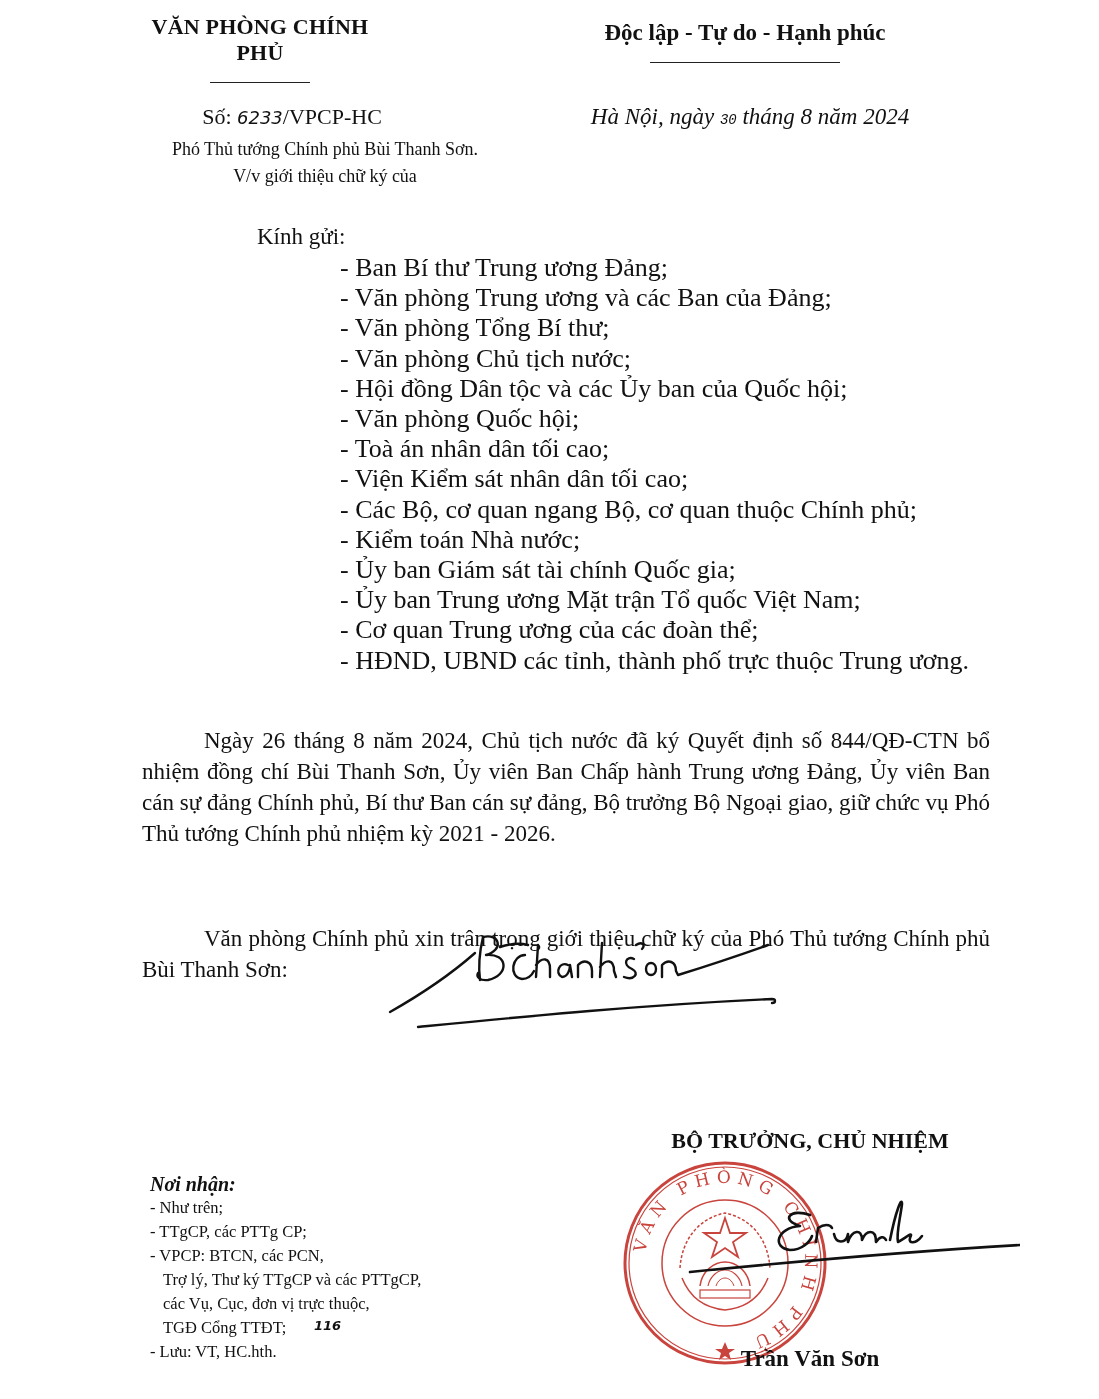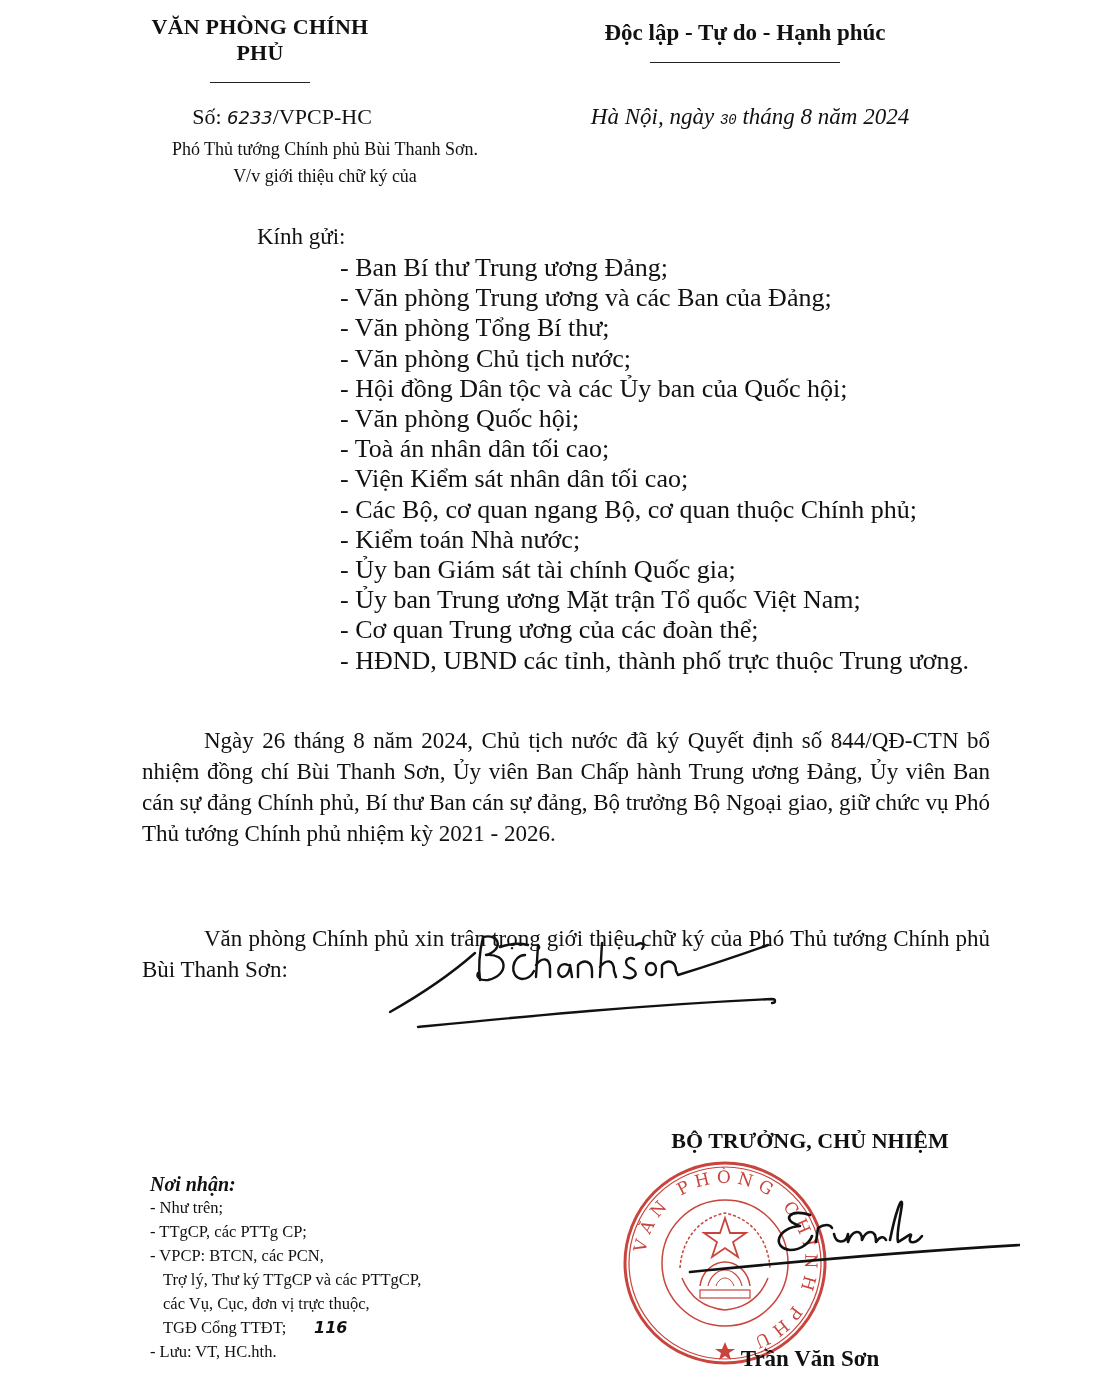--- a/index.html
+++ b/index.html
@@ -6,37 +6,37 @@
   body {
     width: 1099px; height: 1399px; position: relative; overflow: hidden;
     font-family: "Liberation Serif", "DejaVu Serif", serif; color: #111;
   }
   .abs { position: absolute; }
   .hdr-left { left: 130px; top: 14px; width: 260px; text-align: center; }
   .hdr-right { left: 480px; top: 14px; width: 530px; text-align: center; }
   .org { font-weight: bold; font-size: 22px; letter-spacing: 0.2px; }
   .motto { font-weight: bold; font-size: 23px; margin-top: 6px; }
   .rule { height: 1px; background: #222; margin: 0 auto; }
-  .docno { left: 112px; top: 104px; width: 340px; text-align: center; font-size: 22px; }
+  .docno { left: 122px; top: 104px; width: 340px; text-align: center; font-size: 22px; }
   .docno .hand { font-family: "DejaVu Sans", sans-serif; font-style: italic; font-size: 18px; }
   .subject { left: 130px; top: 136px; width: 390px; text-align: center; font-size: 18px; line-height: 27px; }
   .date { left: 540px; top: 104px; width: 420px; text-align: center; font-size: 23px; font-style: italic; }
   .date .hand { font-family: Liberation Mono, monospace; font-size: 14px; }
   .greeting { left: 257px; top: 224px; font-size: 23px; }
   .recipients { left: 340px; top: 253px; font-size: 26px; line-height: 30.2px; list-style: none; margin: 0; padding: 0; }
   .body-para { left: 142px; width: 848px; font-size: 23px; line-height: 31px; text-align: justify; }
   .p1 { top: 725px; }
   .p2 { top: 888px; margin-top: 35px; }
   .indent { display: inline-block; width: 62px; }
   .sig1 { left: 380px; top: 925px; width: 400px; height: 110px; }
   .noi-nhan { left: 150px; top: 1172px; font-size: 16.5px; line-height: 24px; }
   .noi-nhan .title { font-weight: bold; font-style: italic; font-size: 20px; }
   .noi-nhan .line { white-space: nowrap; }
   .noi-nhan .cont { padding-left: 13px; }
-  .pagenum { left: 314px; top: 1318px; font-style: italic; font-family: "DejaVu Sans", sans-serif; font-size: 16px; font-weight: bold; }
+  .pagenum { left: 314px; top: 1318px; font-style: italic; font-family: "DejaVu Sans", sans-serif; font-size: 13px; font-weight: bold; }
   .position { left: 640px; top: 1128px; width: 340px; text-align: center; font-weight: bold; font-size: 22px; }
   .stamp { left: 620px; top: 1158px; width: 210px; height: 210px; }
   .sig2 { left: 640px; top: 1190px; width: 380px; height: 100px; }
   .signer { left: 640px; top: 1346px; width: 340px; text-align: center; font-weight: bold; font-size: 23px; }
 </style>
 </head>
 <body>
 
 <div class="abs hdr-left">
   <div class="org">VĂN PHÒNG CHÍNH PHỦ</div>

